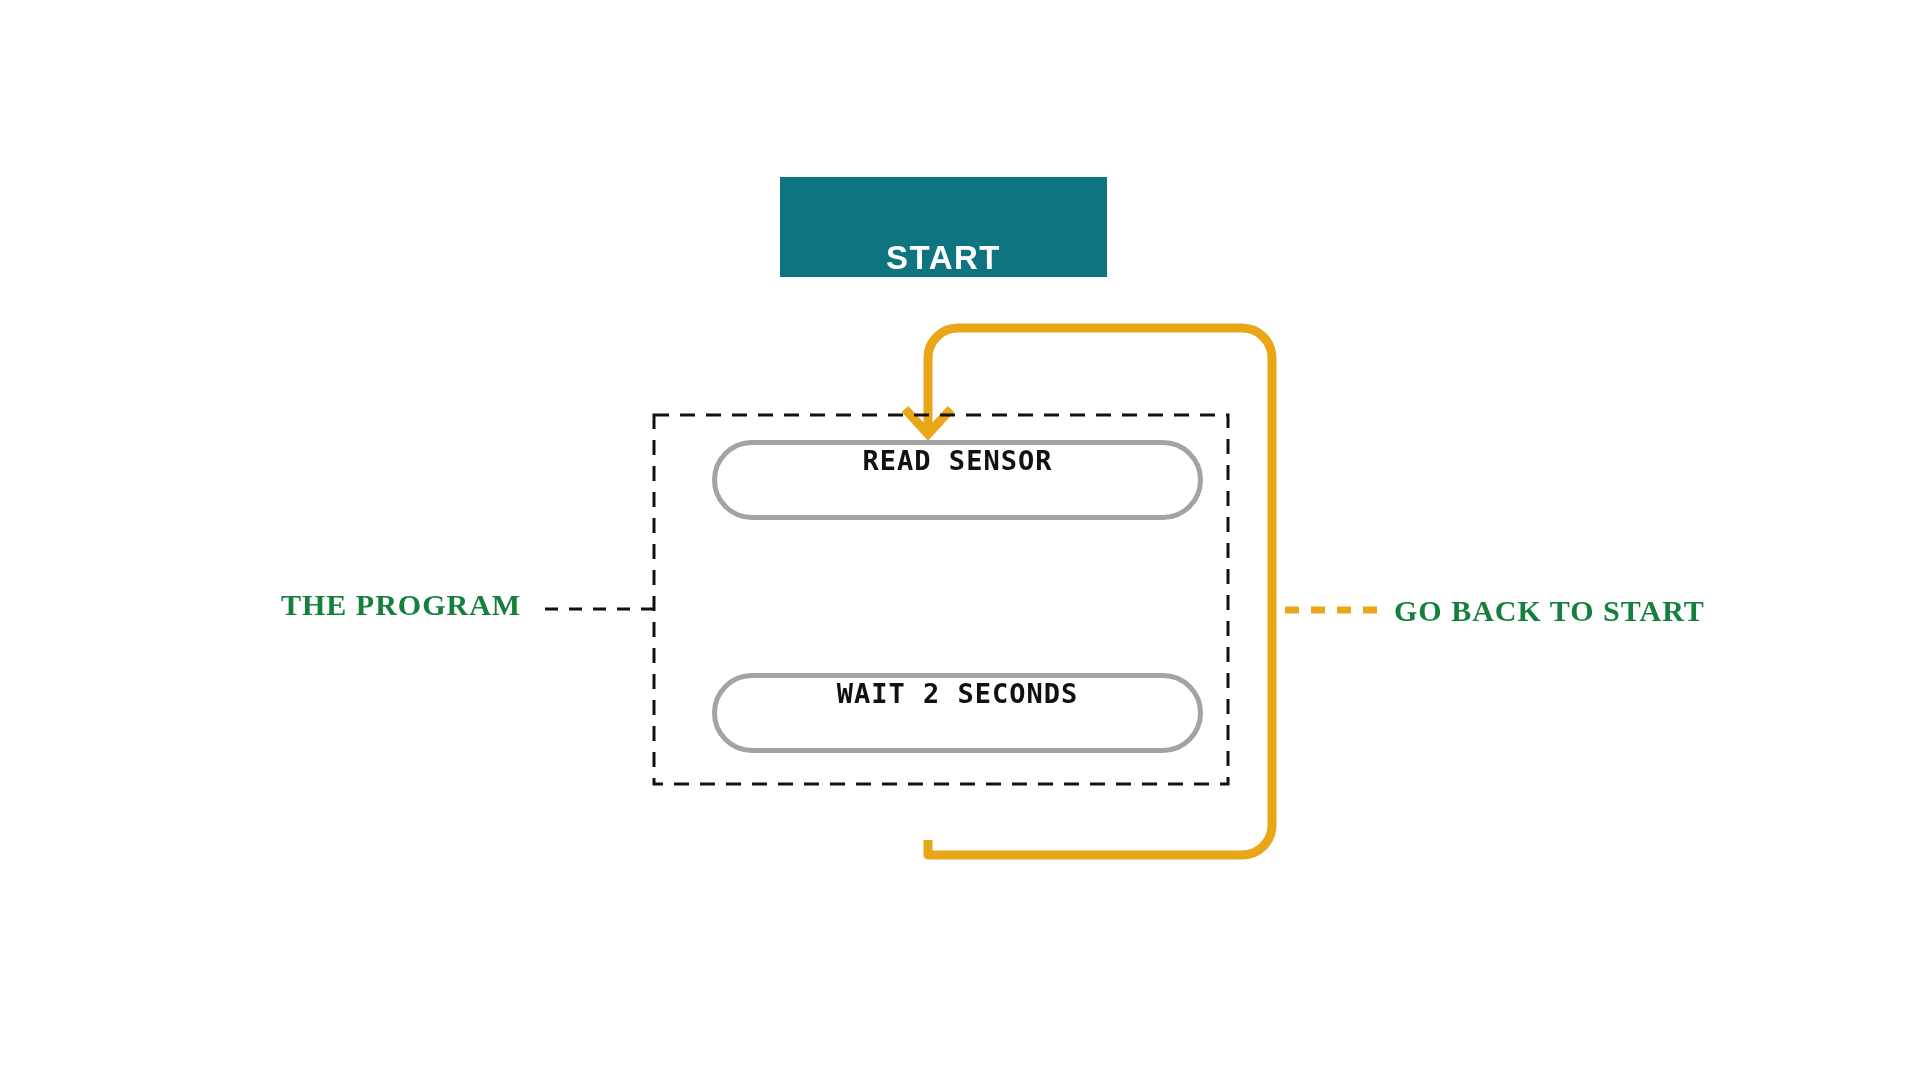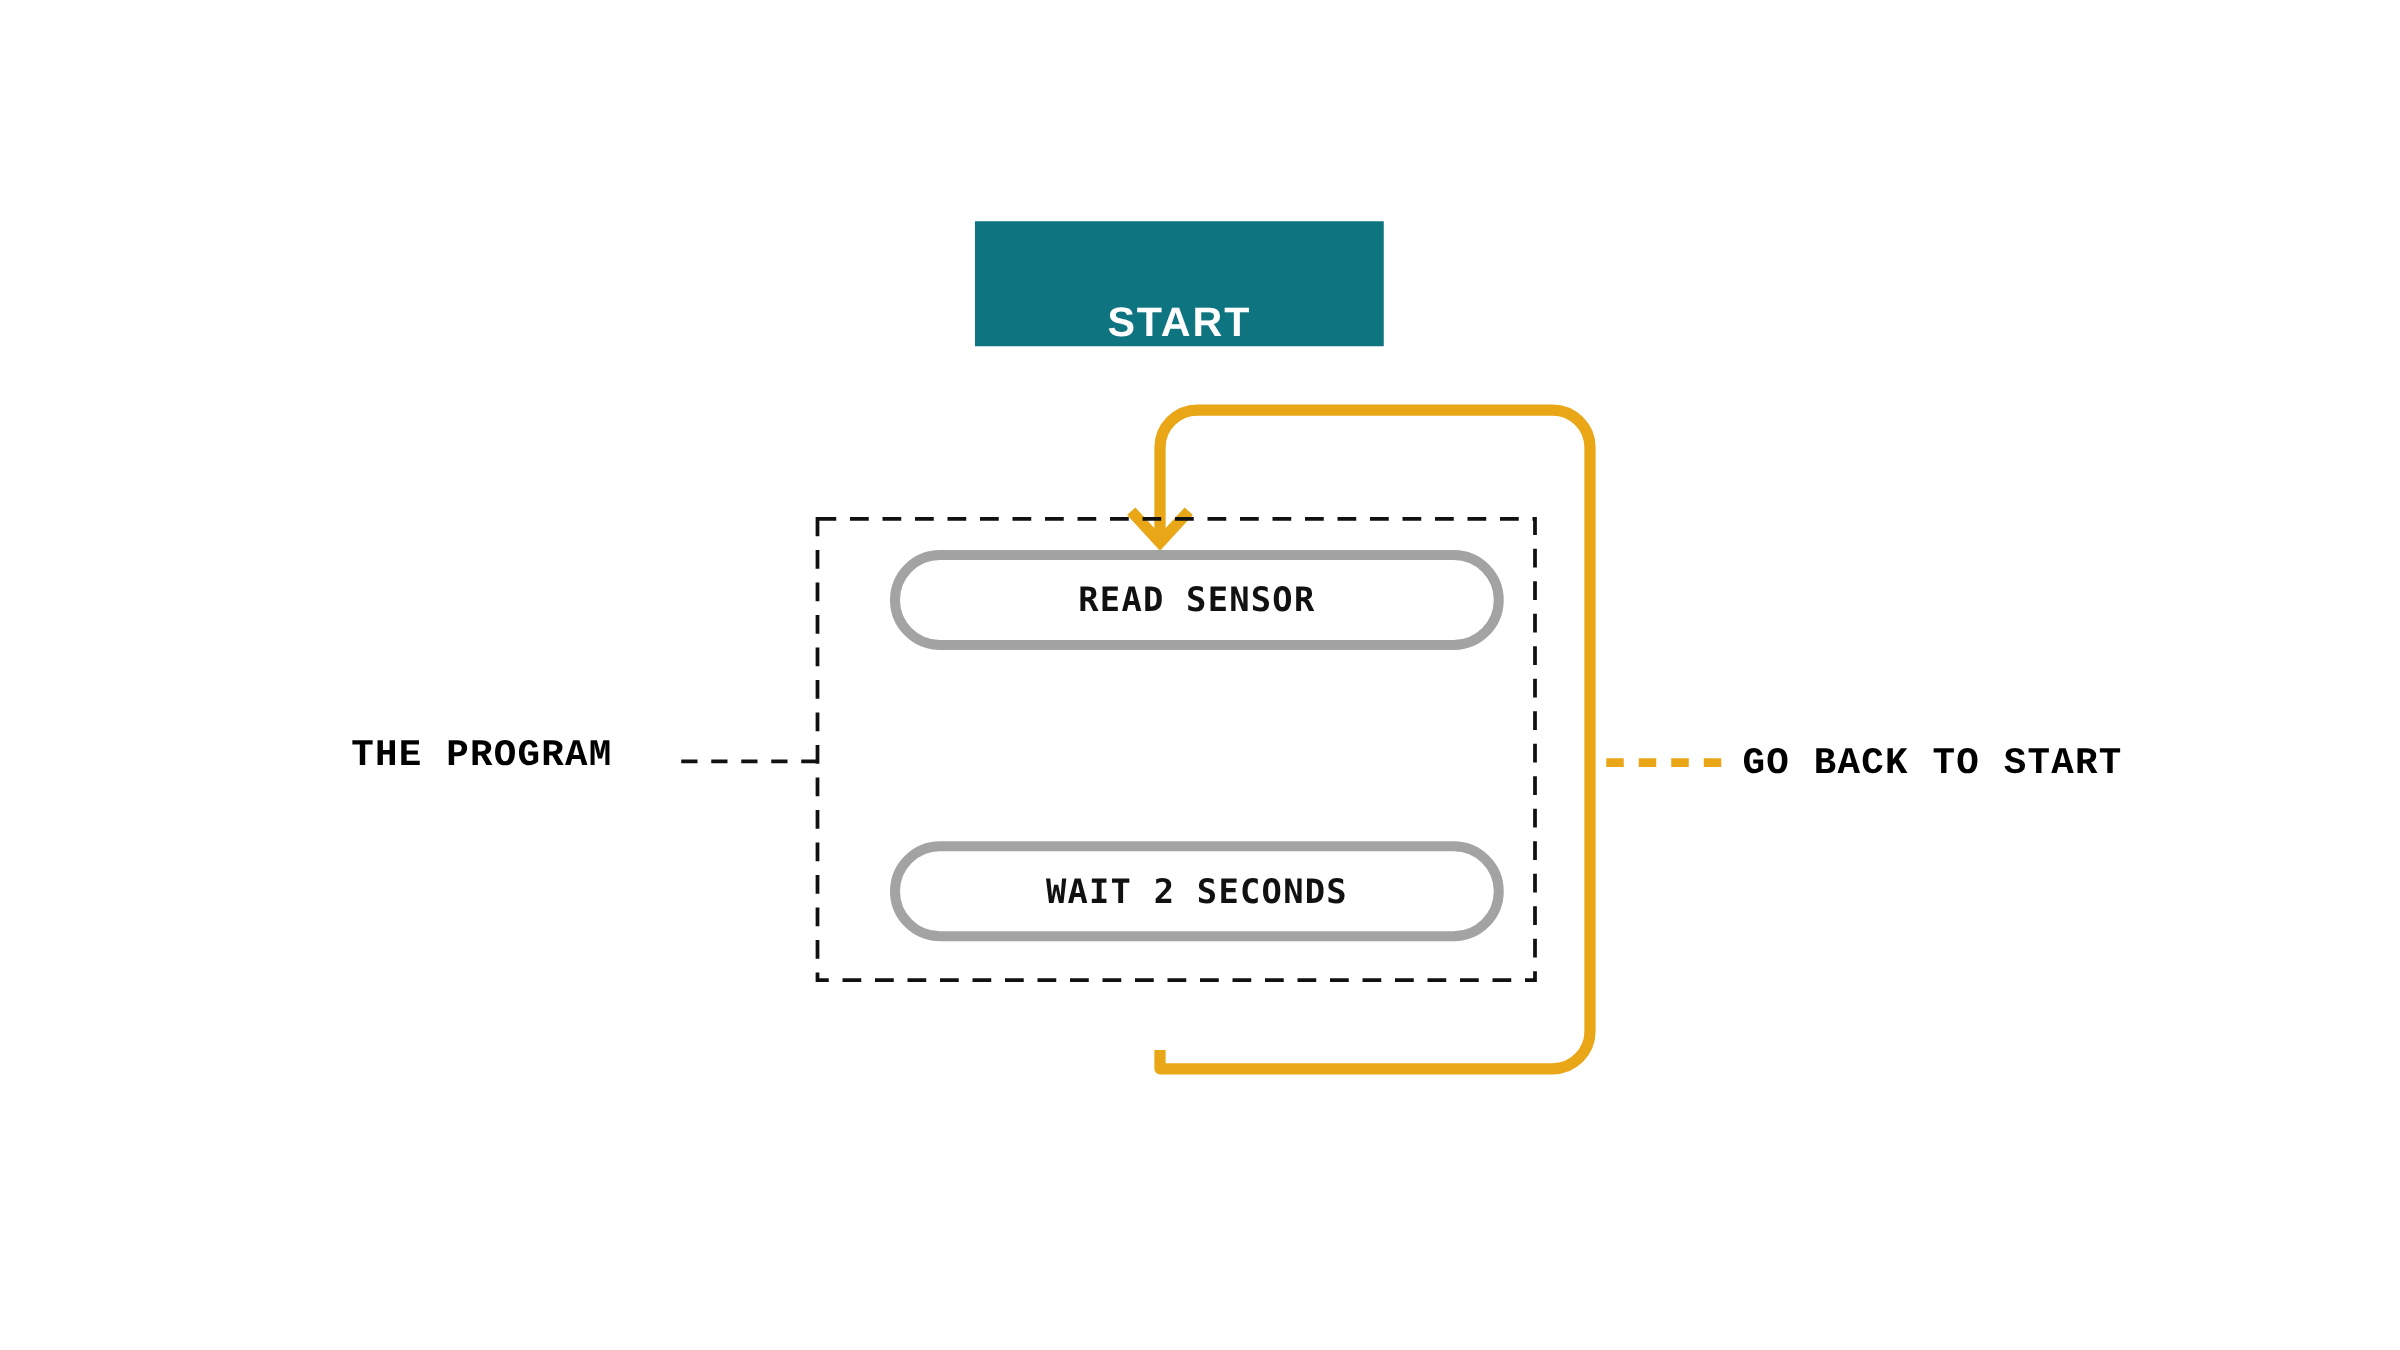--- a/index.html
+++ b/index.html
@@ -54,46 +54,45 @@
   }
 
   
   .capsule {
     position: absolute;
     left: 712px;
     width: 491px;
     height: 80px;
     box-sizing: border-box;
     background: #ffffff;
-    border: 8px solid #a3a3a3;
+    border: 5px solid #a3a3a3;
     border-radius: 40px;
     display: flex;
-    align-items: center;
     justify-content: center;
   }
   .capsule-label {
     font-family: "DejaVu Sans Mono", monospace;
     font-weight: bold;
     font-size: 27px;
     letter-spacing: 1px;
     color: #111111;
     white-space: nowrap;
   }
   #capsule-read-sensor   { top: 440px; }
   #capsule-turn-on-light { top: 557px; }
   #capsule-wait-seconds  { top: 673px; }
 
   
   .annotation {
     position: absolute;
-    font-family: Liberation Mono, monospace;
+    font-family: Liberation Serif, serif;
     font-weight: bold;
     font-size: 30px;
     letter-spacing: 1px;
-    color: #000000;
+    color: #15803d;
     white-space: nowrap;
   }
   #label-the-program {
     left: 281px;
     top: 588px;
   }
   #label-go-back-to-start {
     left: 1394px;
     top: 594px;
   }

